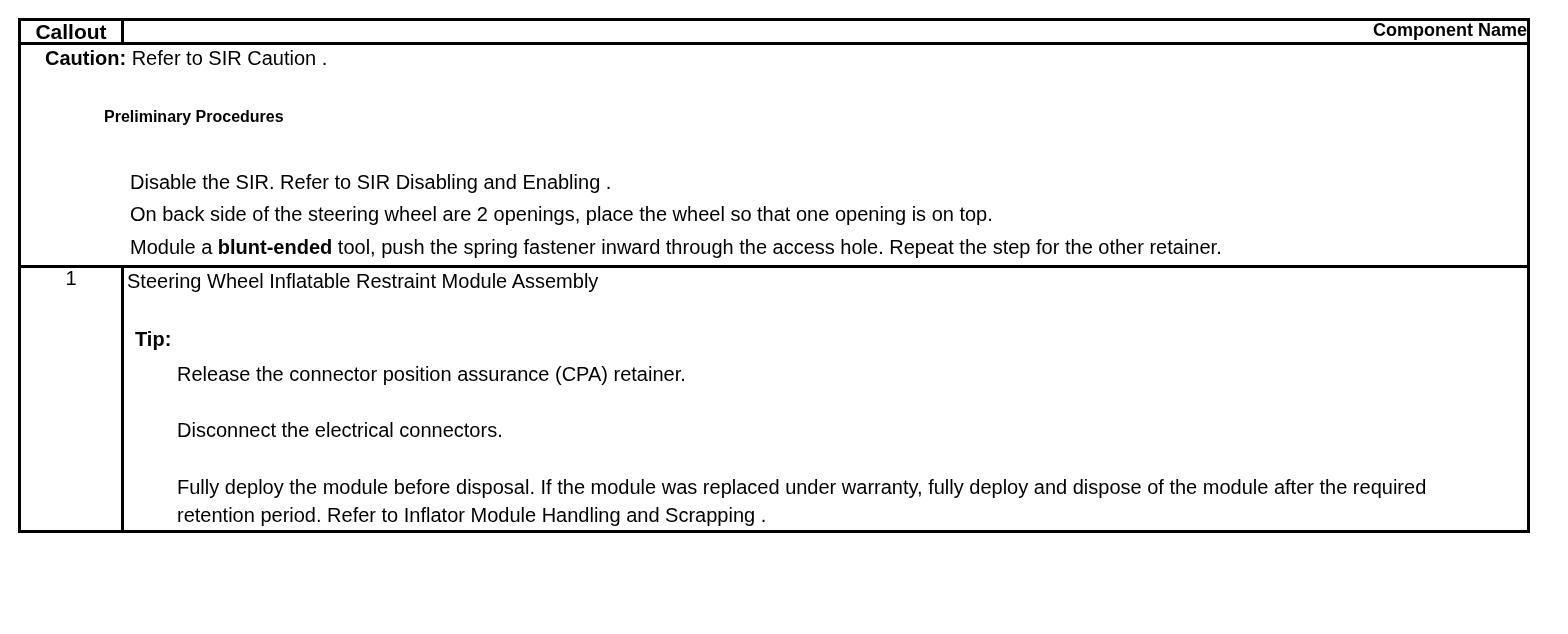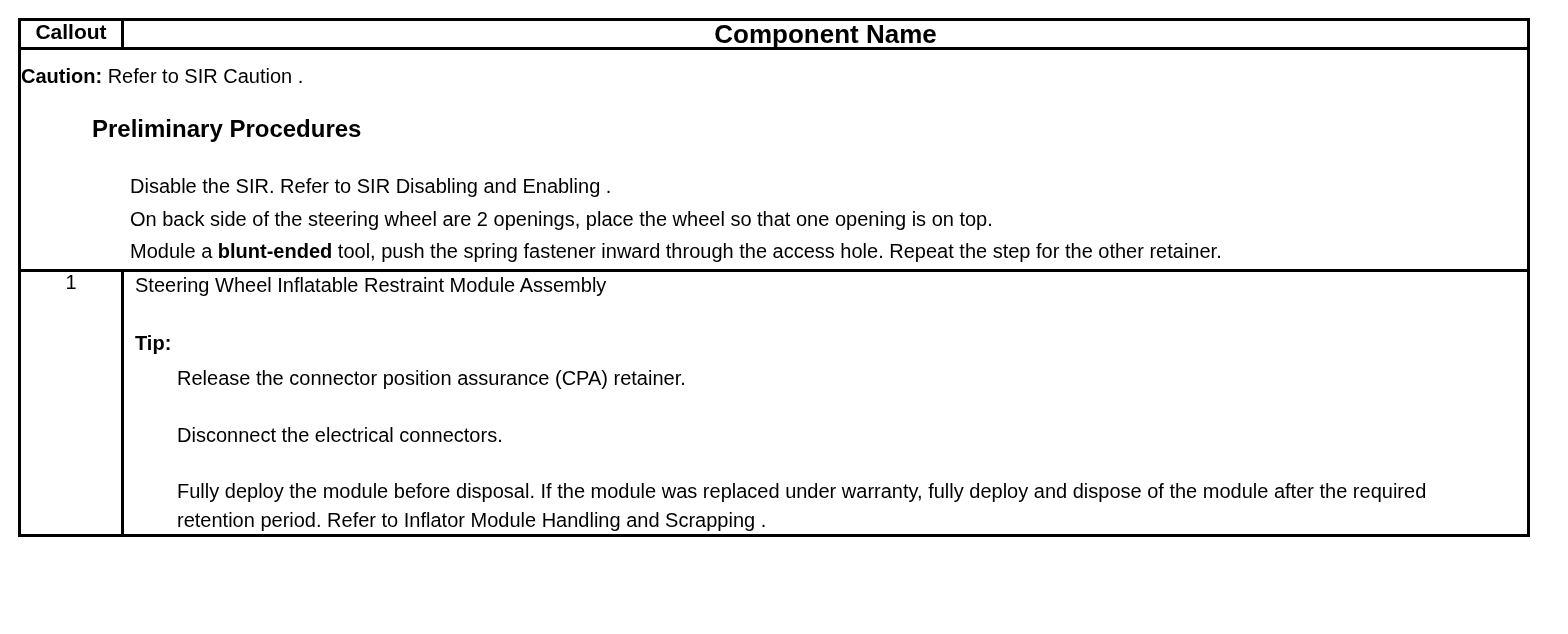--- a/index.html
+++ b/index.html
@@ -46,47 +46,48 @@
   .hdr-callout {
     width: 100px;
     text-align: center;
     font-weight: bold;
     font-size: 21px;
     line-height: 1;
     padding: 5px 4px 6px 4px;
     white-space: nowrap;
   }
   .hdr-component {
-    text-align: center;
-    font-weight: bold;
-    font-size: 26px;
+    text-align: right;
+    font-weight: bold;
+    font-size: 18px;
     line-height: 1;
     padding: 5px 4px 6px 4px;
   }
 
   
   .caution-cell {
     padding: 6px 8px 10px 8px;
     font-size: 20px;
     line-height: 1.45;
   }
   .caution-line {
     font-size: 20px;
     line-height: 1.3;
-    margin: 13px 0 0 0;
-    white-space: nowrap;
+    margin: 0 0 0 0;
+    white-space: nowrap;
+    padding-left: 24px;
   }
   .caution-line .lead {
     font-weight: bold;
   }
   .prelim-heading {
     font-weight: bold;
-    font-size: 24px;
-    line-height: 1.3;
-    margin: 0;
+    font-size: 16px;
+    line-height: 1.3;
+    margin: 12px;
     padding-left: 71px;
     white-space: nowrap;
   }
   .spacer-md { height: 24px; }
 
   .prelim-steps {
     padding-left: 105px;
   }
   .prelim-steps .step {
     font-size: 20px;
@@ -106,21 +107,21 @@
   }
   .component-cell {
     padding: 6px 8px 14px 8px;
     font-size: 20px;
     line-height: 1.3;
   }
   .component-title {
     font-size: 20px;
     line-height: 1.3;
     margin: 0;
-    padding-left: 11px;
+    padding-left: 3px;
     white-space: nowrap;
   }
   .tip-label {
     font-weight: bold;
     font-size: 20px;
     line-height: 1.3;
     margin: 8px;
     padding-left: 3px;
     white-space: nowrap;
   }

